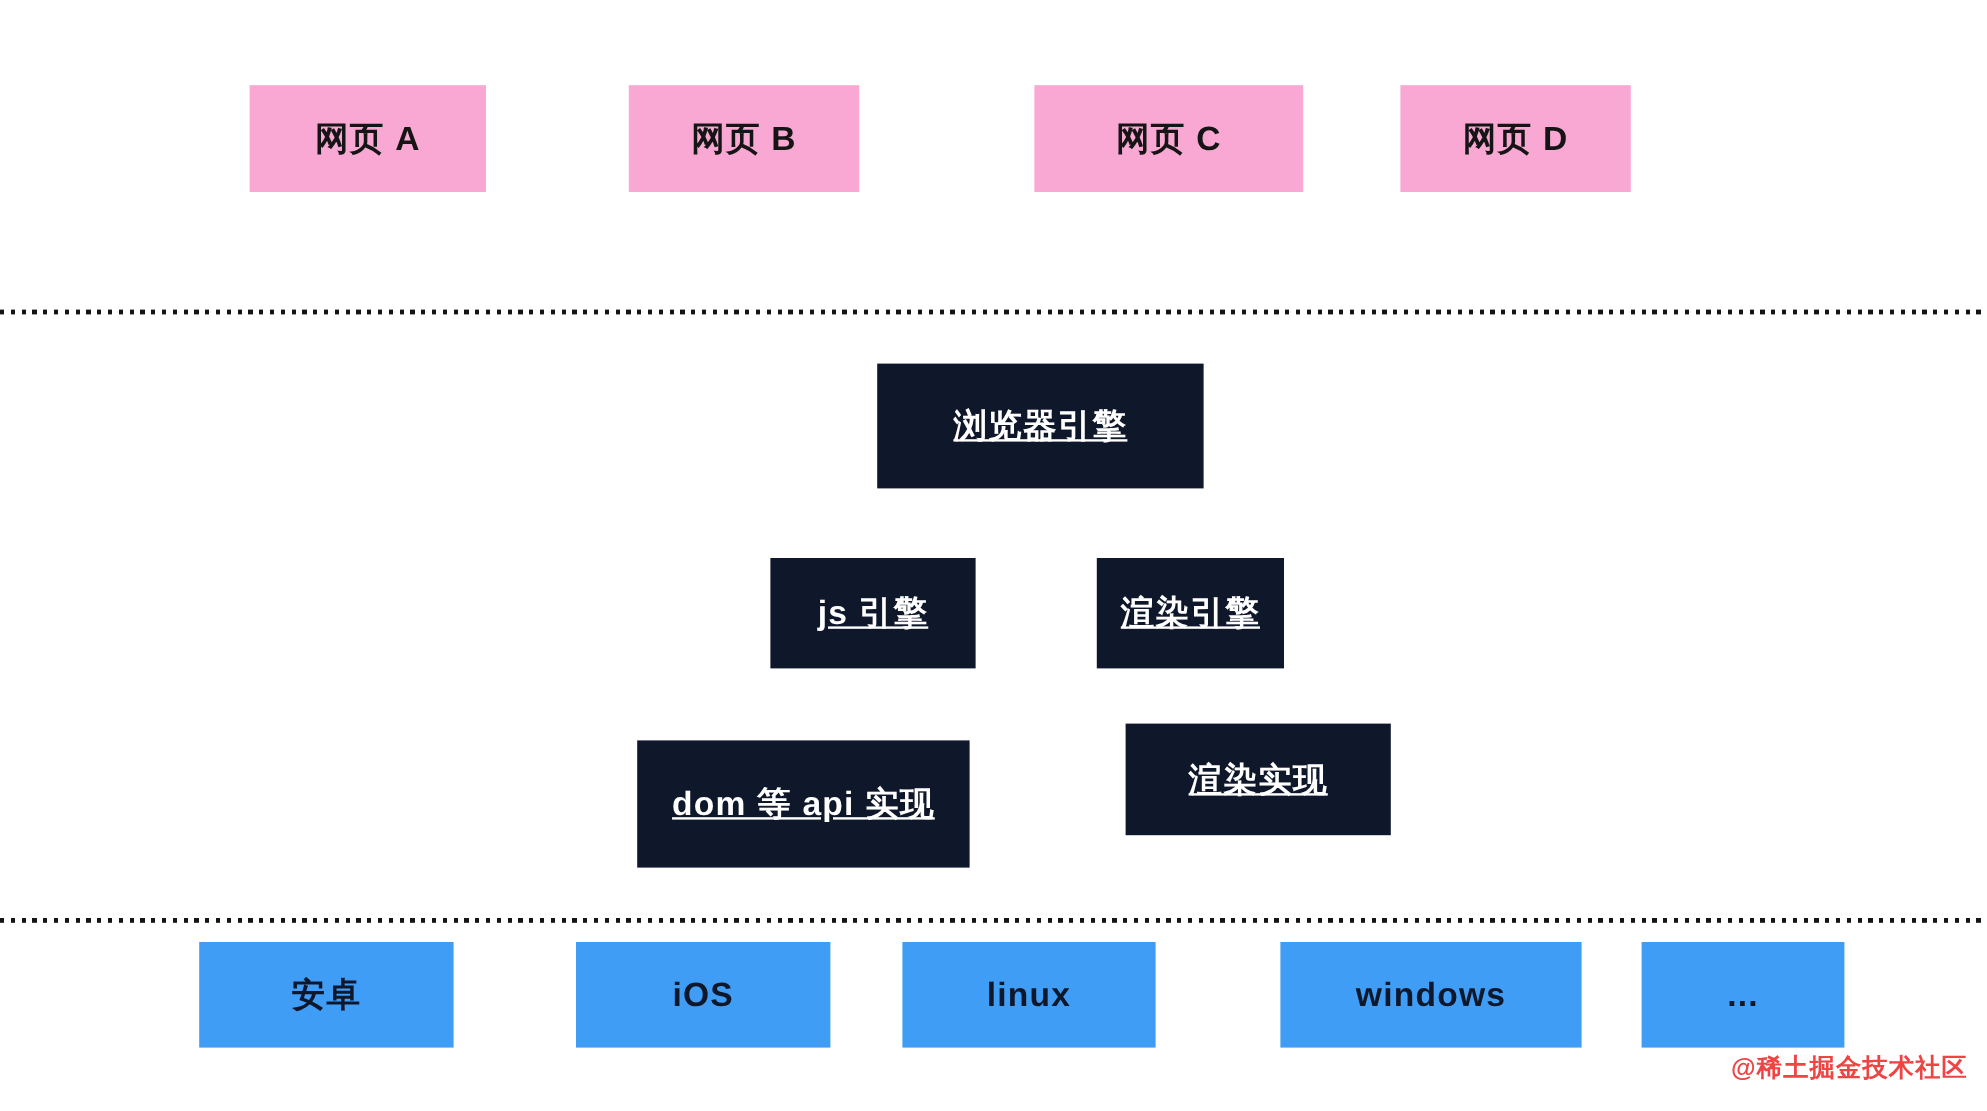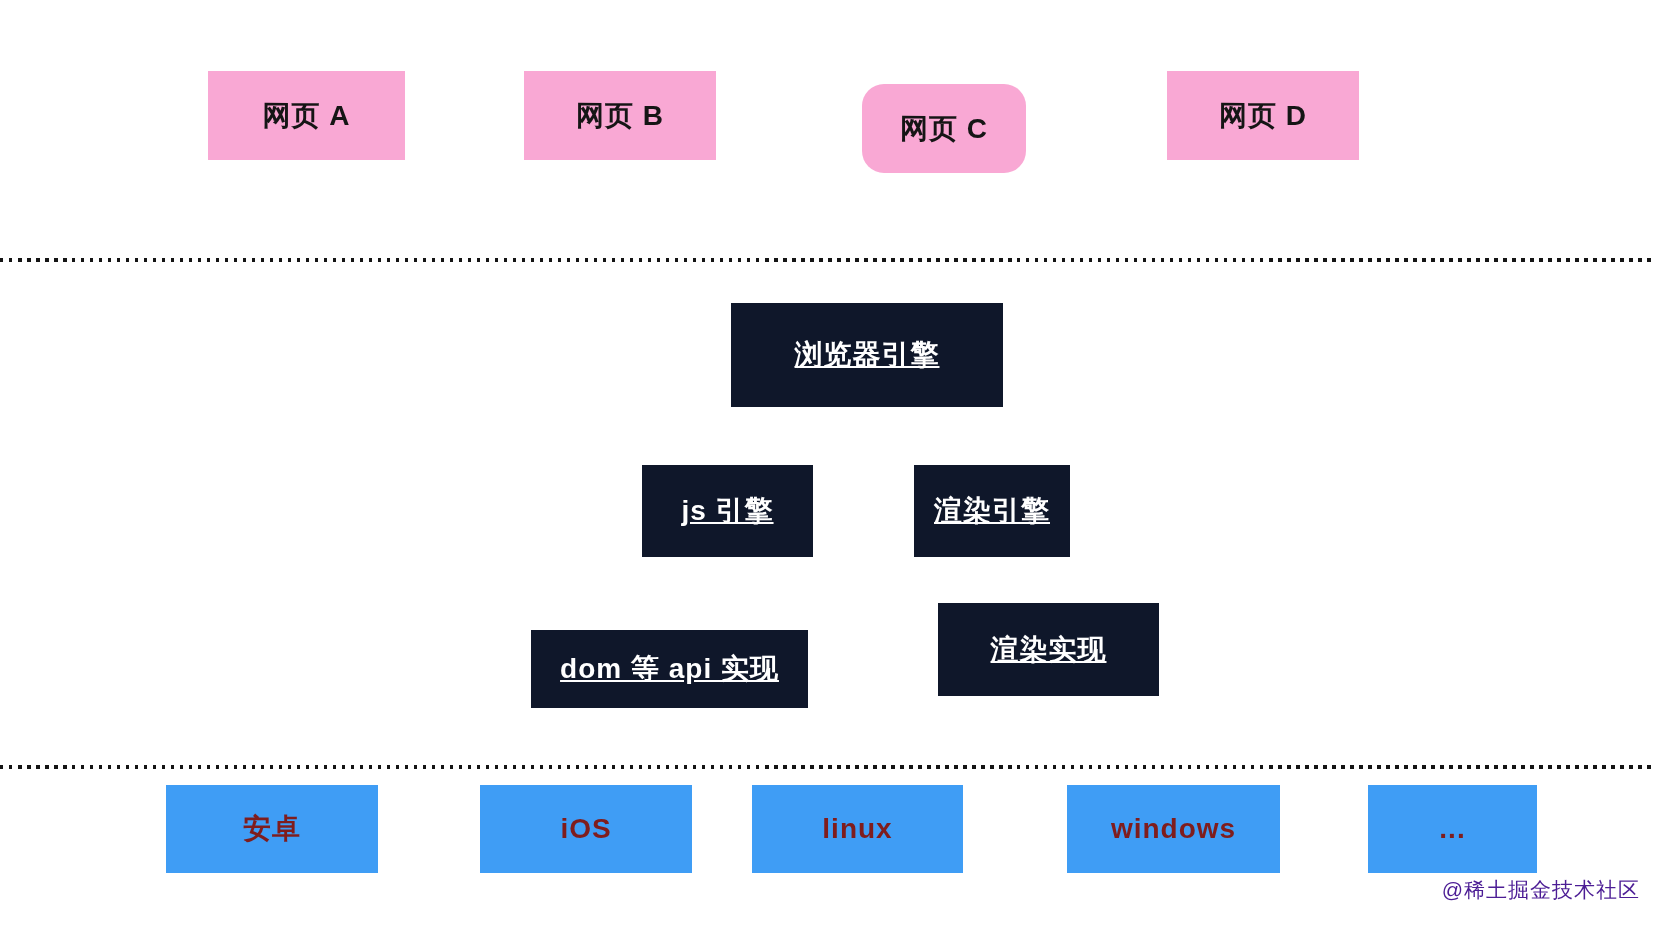--- a/index.html
+++ b/index.html
@@ -29,64 +29,64 @@
     background: #f9a8d4;
     color: #151515;
   }
   .engine-box {
     background: #0f172a;
     color: #ffffff;
     text-decoration: underline;
   }
   .platform-box {
     background: #3F9DF5;
-    color: #7f1d1d;
+    color: #0f172a;
   }
   .dotted-line {
     position: absolute;
     left: 0;
     width: 1656px;
     height: 4px;
     background: repeating-linear-gradient(
       to right,
       #141414 0px, #141414 3.5px,
       transparent 3.5px, transparent 9px
     );
   }
   .watermark {
     position: absolute;
     right: 16px;
     top: 876px;
     font-size: 21px;
-    font-weight: normal;
-    color: #4c1d95;
+    font-weight: bold;
+    color: #ef4444;
     letter-spacing: 1px;
   }
 
   
   #web-a { left: 208px;  top: 71px; width: 197px; height: 89px; }
   #web-b { left: 524px;  top: 71px; width: 192px; height: 89px; }
-  #web-c { left: 862px;  top: 84px; width: 164px; height: 89px; border-radius: 22px; }
+  #web-c { left: 862px;  top: 71px; width: 224px; height: 89px; }
   #web-d { left: 1167px; top: 71px; width: 192px; height: 89px; }
 
   #sep-top    { top: 258px; }
   #sep-bottom { top: 765px; }
 
   
   #browser-engine { left: 731px; top: 303px; width: 272px; height: 104px; }
   #js-engine      { left: 642px; top: 465px; width: 171px; height: 92px; text-align: center; }
   #render-engine  { left: 914px; top: 465px; width: 156px; height: 92px; }
-  #dom-api-impl   { left: 531px; top: 630px; width: 277px; height: 78px; }
+  #dom-api-impl   { left: 531px; top: 617px; width: 277px; height: 106px; }
   #render-impl    { left: 938px; top: 603px; width: 221px; height: 93px; }
 
   
   #platform-android { left: 166px;  top: 785px; width: 212px; height: 88px; }
   #platform-ios     { left: 448px;  top: 785px; width: 212px; height: 88px; margin-left: 32px; }
   #platform-linux   { left: 752px;  top: 785px; width: 211px; height: 88px; }
-  #platform-windows { left: 1067px; top: 785px; width: 213px; height: 88px; }
+  #platform-windows { left: 1067px; top: 785px; width: 251px; height: 88px; }
   #platform-more    { left: 1368px; top: 785px; width: 169px; height: 88px; }
 </style>
 </head>
 <body>
 
 <div class="stage">
 
   <div class="box web-box" id="web-a">网页 A</div>
   <div class="box web-box" id="web-b">网页 B</div>
   <div class="box web-box" id="web-c">网页 C</div>

